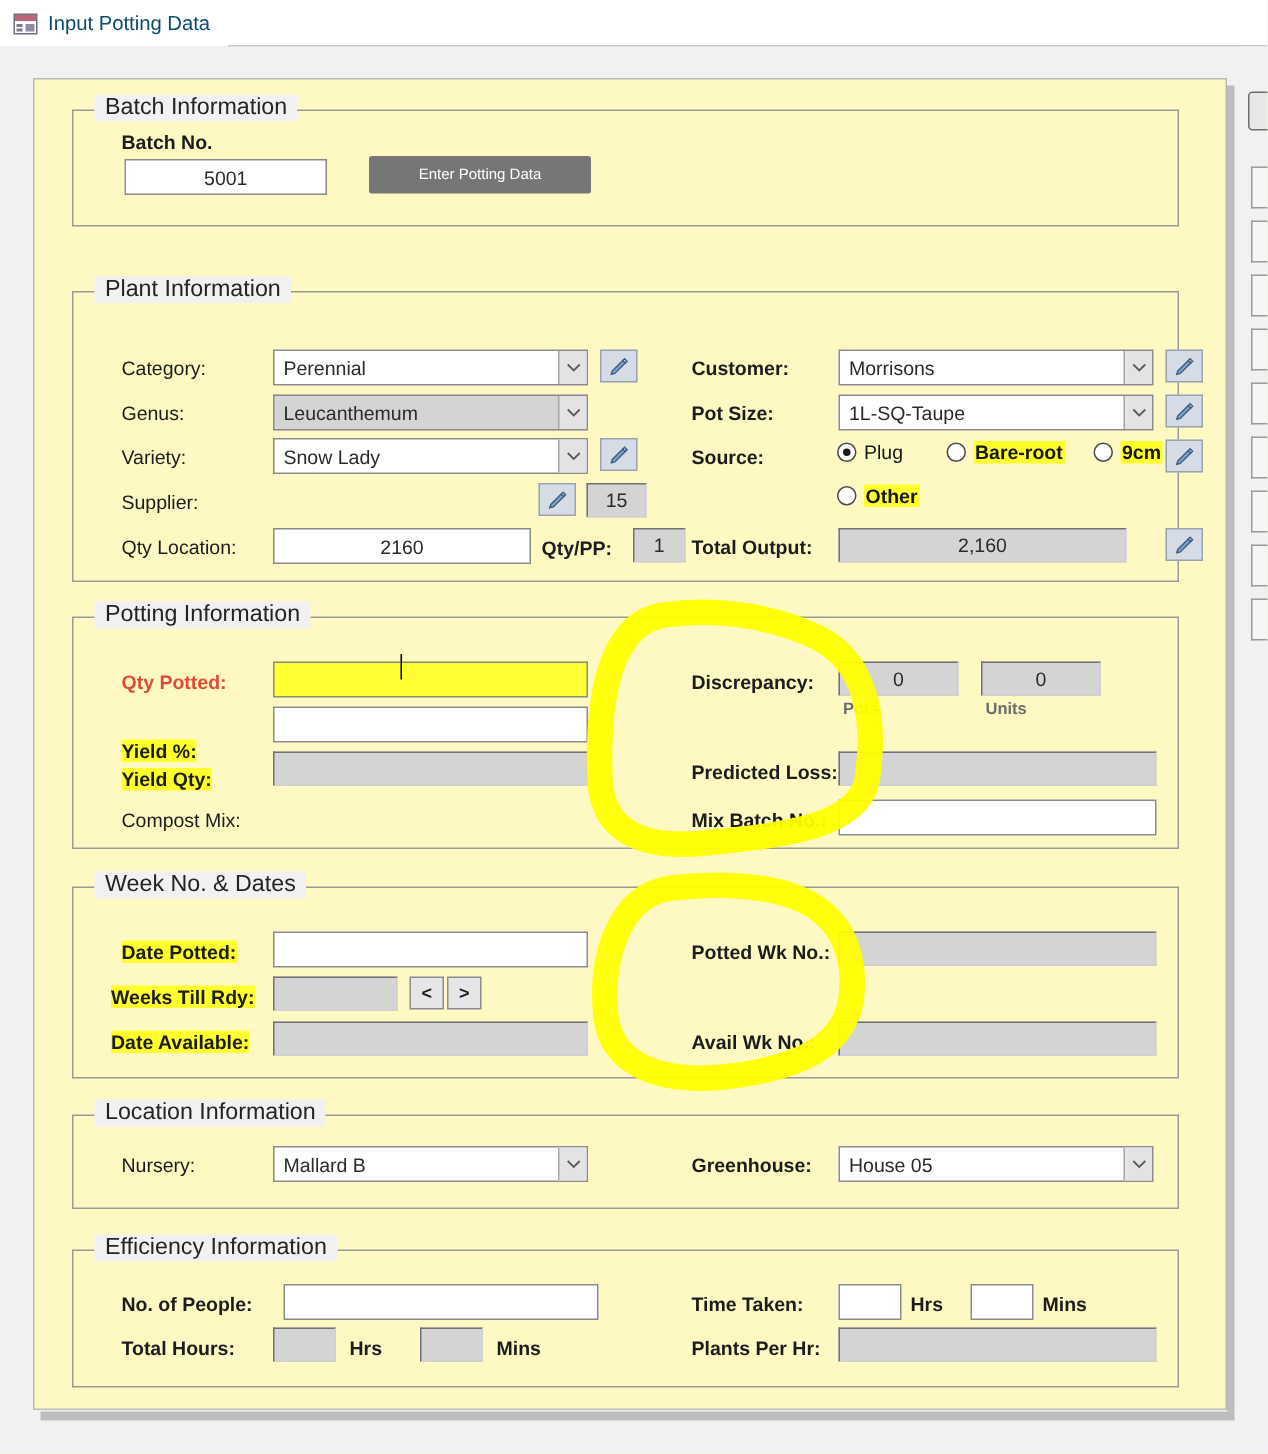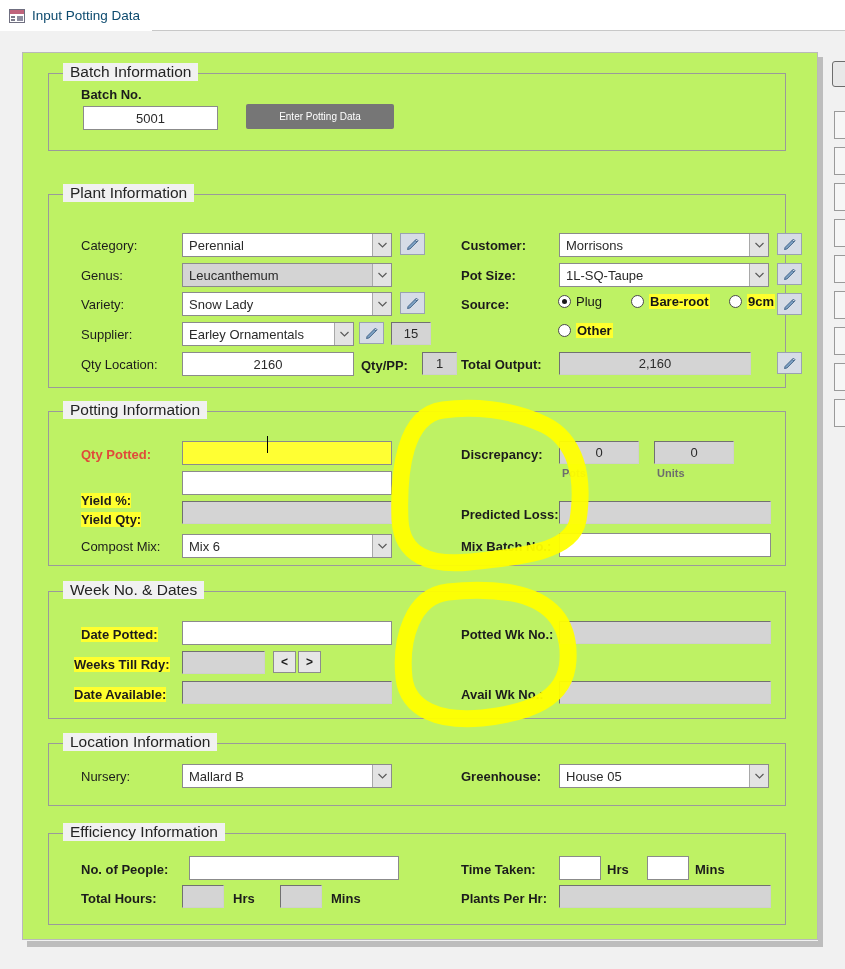--- a/index.html
+++ b/index.html
@@ -26,21 +26,21 @@
   .tabicon .frame { position:absolute; inset:0; border:1px solid #6f6f80; background:#fff; }
   .tabicon .hdr { position:absolute; left:1px; top:1px; right:1px; height:4px; background:#c0647c; }
   .tabicon .c1 { position:absolute; left:2px; top:7px; width:4px; height:2px; background:#7a7a8a; }
   .tabicon .c2 { position:absolute; left:2px; top:10px; width:4px; height:2px; background:#7a7a8a; }
   .tabicon .c3 { position:absolute; left:8px; top:7px; width:6px; height:5px; background:#8e8ea0; }
   .tabtext { font-size: 13.5px; color: #0c4a6e; white-space: nowrap; }
 
   
   .formarea {
     position: absolute; left: 22px; top: 52px; width: 796px; height: 888px;
-    background: #bef264; border: 1px solid #b9b9b9;
+    background: #fef9c3; border: 1px solid #b9b9b9;
   }
   .formshadow {
     position:absolute; left: 27px; top: 941px; width: 796px; height: 6px;
     background: #bdbdbd;
   }
   .rightshadow {
     position:absolute; left: 818px; top: 57px; width: 5px; height: 884px;
     background: #bdbdbd;
   }
 
@@ -213,28 +213,20 @@
         </span>
       </div>
       <div class="pbtn" style="left:351px; top:97px;">
         <svg width="15" height="15" viewBox="0 0 15 15">
             <path d="M2.5 12.5 L3.2 10.3 L10.2 3.3 L11.9 5 L4.9 12 Z" fill="#7fa2c4" stroke="#3b5f84" stroke-width="0.9"></path>
             <path d="M10.2 3.3 L11.4 2.1 L13.1 3.8 L11.9 5 Z" fill="#cfd8e2" stroke="#3b5f84" stroke-width="0.9"></path>
           </svg>
       </div>
 
       <span class="lbl" style="left:32px; top:132px;">Supplier:</span>
-      <div class="cb" style="left:133px; top:127px; width:172px; height:24px;">
-        <span>Earley Ornamentals</span>
-        <span class="arrow">
-          <svg width="9" height="6" viewBox="0 0 9 6">
-              <path d="M0.5 1 L4.5 5 L8.5 1" fill="none" stroke="#5a5a5a" stroke-width="1.2"></path>
-            </svg>
-        </span>
-      </div>
       <div class="pbtn" style="left:310px; top:127px;">
         <svg width="15" height="15" viewBox="0 0 15 15">
             <path d="M2.5 12.5 L3.2 10.3 L10.2 3.3 L11.9 5 L4.9 12 Z" fill="#7fa2c4" stroke="#3b5f84" stroke-width="0.9"></path>
             <path d="M10.2 3.3 L11.4 2.1 L13.1 3.8 L11.9 5 Z" fill="#cfd8e2" stroke="#3b5f84" stroke-width="0.9"></path>
           </svg>
       </div>
       <div class="tb ro inset" style="left:342px; top:127px; width:40px; height:23px;">15</div>
 
       <span class="lbl" style="left:32px; top:162px;">Qty Location:</span>
       <div class="tb" style="left:133px; top:157px; width:172px; height:24px;">2160</div>
@@ -313,28 +305,20 @@
       <span class="lbl red" style="left:32px; top:35px;">Qty Potted:</span>
       <div class="tb yellow left" style="left:133px; top:29px; width:210px; height:24px;"></div>
 
       <span class="lbl bold hlmark" style="left:32px; top:65px;margin-top:16px;">Yield %:</span>
       <div class="tb left" style="left:133px; top:59px; width:210px; height:24px;"></div>
 
       <span class="lbl bold hlmark" style="left:32px; top:100px;">Yield Qty:</span>
       <div class="tb ro inset left" style="left:133px; top:89px; width:210px; height:23px;"></div>
 
       <span class="lbl" style="left:32px; top:127px;">Compost Mix:</span>
-      <div class="cb" style="left:133px; top:122px; width:210px; height:24px;">
-        <span>Mix 6</span>
-        <span class="arrow">
-          <svg width="9" height="6" viewBox="0 0 9 6">
-              <path d="M0.5 1 L4.5 5 L8.5 1" fill="none" stroke="#5a5a5a" stroke-width="1.2"></path>
-            </svg>
-        </span>
-      </div>
 
       <span class="lbl bold" style="left:412px; top:35px;">Discrepancy:</span>
       <div class="tb ro inset" style="left:510px; top:29px; width:80px; height:23px;">0</div>
       <div class="tb ro inset" style="left:605px; top:29px; width:80px; height:23px;">0</div>
       <span class="lbl small" style="left:513px; top:55px;">Pots</span>
       <span class="lbl small" style="left:608px; top:55px;">Units</span>
 
       <span class="lbl bold" style="left:412px; top:95px;">Predicted Loss:</span>
       <div class="tb ro inset left" style="left:510px; top:89px; width:212px; height:23px;"></div>
 

